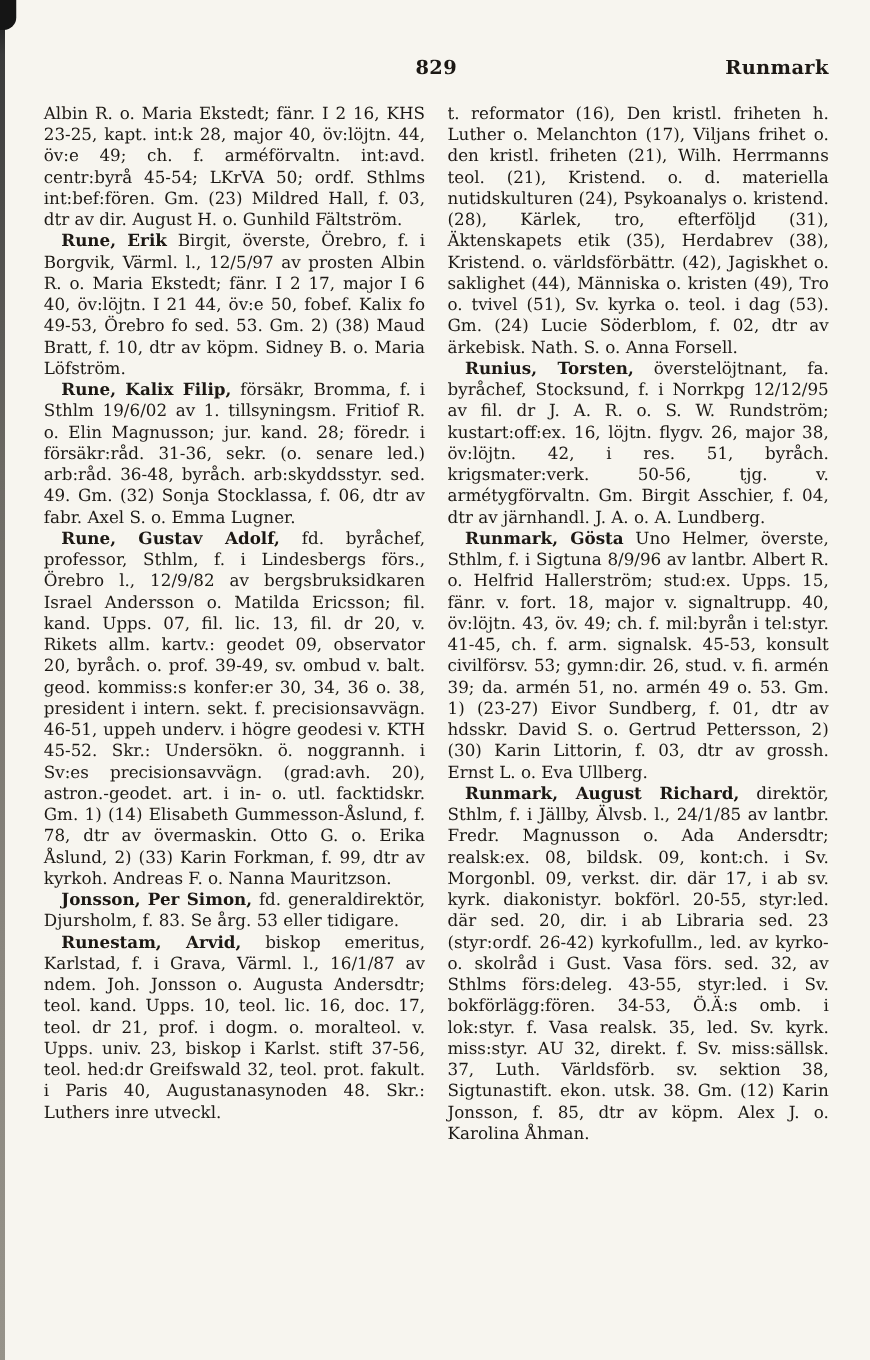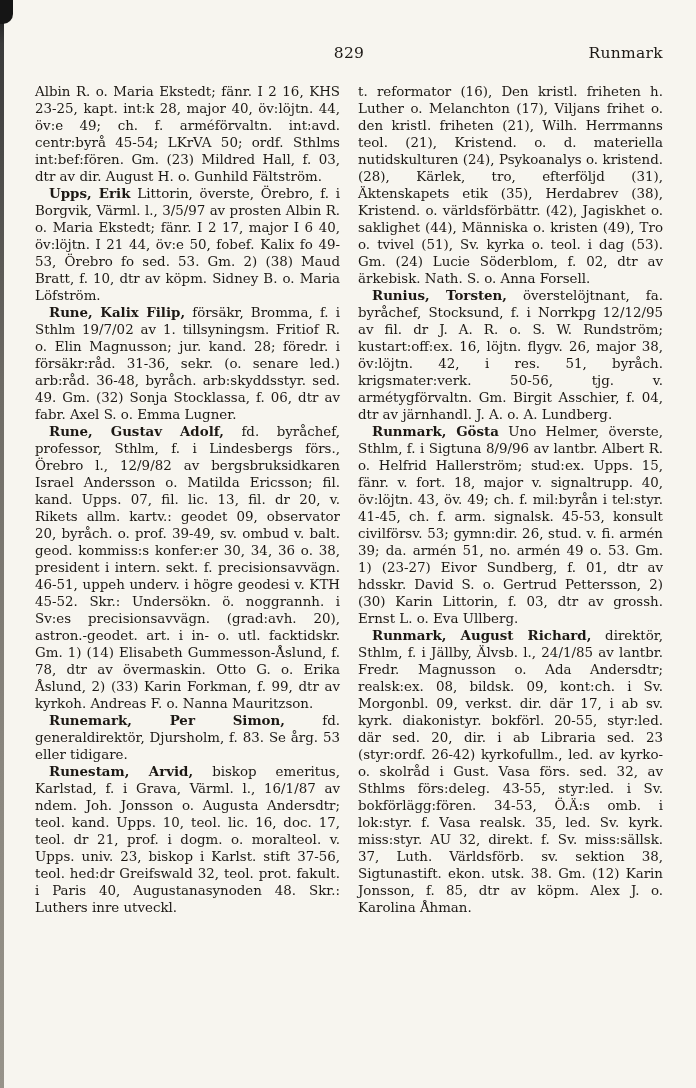--- a/index.html
+++ b/index.html
@@ -35,21 +35,21 @@
   .page-content {
     position: absolute;
     left: 35px;
     right: 33px;
     top: 44px;
   }
   .page-header {
     position: relative;
     height: 22px;
     font-size: 15.5px;
-    font-weight: normal;
+    font-weight: bold;
     letter-spacing: 0.3px;
   }
   .page-number {
     position: absolute;
     left: 0;
     right: 0;
     text-align: center;
   }
   .header-keyword {
     position: absolute;
@@ -85,24 +85,24 @@
 <div class="scan-corner"></div>
 
 <div class="page-content">
   <div class="page-header">
     <span class="page-number">829</span>
     <span class="header-keyword">Runmark</span>
   </div>
   <div class="columns">
     <div class="column">
         <p class="entry noindent"><span>Albin R. o. Maria Ekstedt; fänr. I 2 16, KHS 23-25, kapt. int:k 28, major 40, öv:löjtn. 44, öv:e 49; ch. f. arméförvaltn. int:avd. centr:byrå 45-54; LKrVA 50; ordf. Sthlms int:bef:fören. Gm. (23) Mildred Hall, f. 03, dtr av dir. August H. o. Gunhild Fältström.</span></p>
-        <p class="entry"><span class="b">Upps, Erik</span><span> Littorin, </span><span class="i">överste,</span><span> Örebro, f. i Borgvik, Värml. l., 3/5/97 av prosten Albin R. o. Maria Ekstedt; fänr. I 2 17, major I 6 40, öv:löjtn. I 21 44, öv:e 50, fobef. Kalix fo 49-53, Örebro fo sed. 53. Gm. 2) (38) Maud Bratt, f. 10, dtr av köpm. Sidney B. o. Maria Löfström.</span></p>
-        <p class="entry"><span class="b">Rune, Kalix Filip,</span><span> </span><span class="i">försäkr,</span><span> Bromma, f. i Sthlm 19/7/02 av 1. tillsyningsm. Fritiof R. o. Elin Magnusson; jur. kand. 28; föredr. i försäkr:råd. 31-36, sekr. (o. senare led.) arb:råd. 36-48, byråch. arb:skyddsstyr. sed. 49. Gm. (32) Sonja Stocklassa, f. 06, dtr av fabr. Axel S. o. Emma Lugner.</span></p>
+        <p class="entry"><span class="b">Rune, Erik</span><span> Birgit, </span><span class="i">överste,</span><span> Örebro, f. i Borgvik, Värml. l., 12/5/97 av prosten Albin R. o. Maria Ekstedt; fänr. I 2 17, major I 6 40, öv:löjtn. I 21 44, öv:e 50, fobef. Kalix fo 49-53, Örebro fo sed. 53. Gm. 2) (38) Maud Bratt, f. 10, dtr av köpm. Sidney B. o. Maria Löfström.</span></p>
+        <p class="entry"><span class="b">Rune, Kalix Filip,</span><span> </span><span class="i">försäkr,</span><span> Bromma, f. i Sthlm 19/6/02 av 1. tillsyningsm. Fritiof R. o. Elin Magnusson; jur. kand. 28; föredr. i försäkr:råd. 31-36, sekr. (o. senare led.) arb:råd. 36-48, byråch. arb:skyddsstyr. sed. 49. Gm. (32) Sonja Stocklassa, f. 06, dtr av fabr. Axel S. o. Emma Lugner.</span></p>
         <p class="entry"><span class="b">Rune, Gustav Adolf,</span><span> </span><span class="i">fd. byråchef, professor,</span><span> Sthlm, f. i Lindesbergs förs., Örebro l., 12/9/82 av bergsbruksidkaren Israel Andersson o. Matilda Ericsson; fil. kand. Upps. 07, fil. lic. 13, fil. dr 20, v. Rikets allm. kartv.: geodet 09, observator 20, byråch. o. prof. 39-49, sv. ombud v. balt. geod. kommiss:s konfer:er 30, 34, 36 o. 38, president i intern. sekt. f. precisionsavvägn. 46-51, uppeh underv. i högre geodesi v. KTH 45-52. Skr.: Undersökn. ö. noggrannh. i Sv:es precisionsavvägn. (grad:avh. 20), astron.-geodet. art. i in- o. utl. facktidskr. Gm. 1) (14) Elisabeth Gummesson-Åslund, f. 78, dtr av övermaskin. Otto G. o. Erika Åslund, 2) (33) Karin Forkman, f. 99, dtr av kyrkoh. Andreas F. o. Nanna Mauritzson.</span></p>
-        <p class="entry"><span class="b">Runemark, Per Simon,</span><span> </span><span class="i">fd. generaldirektör,</span><span> Djursholm, f. 83. Se årg. 53 eller tidigare.</span></p>
+        <p class="entry"><span class="b">Jonsson, Per Simon,</span><span> </span><span class="i">fd. generaldirektör,</span><span> Djursholm, f. 83. Se årg. 53 eller tidigare.</span></p>
         <p class="entry"><span class="b">Runestam, Arvid,</span><span> </span><span class="i">biskop emeritus,</span><span> Karlstad, f. i Grava, Värml. l., 16/1/87 av ndem. Joh. Jonsson o. Augusta Andersdtr; teol. kand. Upps. 10, teol. lic. 16, doc. 17, teol. dr 21, prof. i dogm. o. moralteol. v. Upps. univ. 23, biskop i Karlst. stift 37-56, teol. hed:dr Greifswald 32, teol. prot. fakult. i Paris 40, Augustanasynoden 48. Skr.: Luthers inre utveckl.</span></p>
       </div>
     <div class="column">
         <p class="entry noindent"><span>t. reformator (16), Den kristl. friheten h. Luther o. Melanchton (17), Viljans frihet o. den kristl. friheten (21), Wilh. Herrmanns teol. (21), Kristend. o. d. materiella nutidskulturen (24), Psykoanalys o. kristend. (28), Kärlek, tro, efterföljd (31), Äktenskapets etik (35), Herdabrev (38), Kristend. o. världsförbättr. (42), Jagiskhet o. saklighet (44), Människa o. kristen (49), Tro o. tvivel (51), Sv. kyrka o. teol. i dag (53). Gm. (24) Lucie Söderblom, f. 02, dtr av ärkebisk. Nath. S. o. Anna Forsell.</span></p>
         <p class="entry"><span class="b">Runius, Torsten,</span><span> </span><span class="i">överstelöjtnant, fa. byråchef,</span><span> Stocksund, f. i Norrkpg 12/12/95 av fil. dr J. A. R. o. S. W. Rundström; kustart:off:ex. 16, löjtn. flygv. 26, major 38, öv:löjtn. 42, i res. 51, byråch. krigsmater:verk. 50-56, tjg. v. armétygförvaltn. Gm. Birgit Asschier, f. 04, dtr av järnhandl. J. A. o. A. Lundberg.</span></p>
         <p class="entry"><span class="b">Runmark, Gösta</span><span> Uno Helmer, </span><span class="i">överste,</span><span> Sthlm, f. i Sigtuna 8/9/96 av lantbr. Albert R. o. Helfrid Hallerström; stud:ex. Upps. 15, fänr. v. fort. 18, major v. signaltrupp. 40, öv:löjtn. 43, öv. 49; ch. f. mil:byrån i tel:styr. 41-45, ch. f. arm. signalsk. 45-53, konsult civilförsv. 53; gymn:dir. 26, stud. v. fi. armén 39; da. armén 51, no. armén 49 o. 53. Gm. 1) (23-27) Eivor Sundberg, f. 01, dtr av hdsskr. David S. o. Gertrud Pettersson, 2) (30) Karin Littorin, f. 03, dtr av grossh. Ernst L. o. Eva Ullberg.</span></p>
         <p class="entry"><span class="b">Runmark, August Richard,</span><span> </span><span class="i">direktör,</span><span> Sthlm, f. i Jällby, Älvsb. l., 24/1/85 av lantbr. Fredr. Magnusson o. Ada Andersdtr; realsk:ex. 08, bildsk. 09, kont:ch. i Sv. Morgonbl. 09, verkst. dir. där 17, i ab sv. kyrk. diakonistyr. bokförl. 20-55, styr:led. där sed. 20, dir. i ab Libraria sed. 23 (styr:ordf. 26-42) kyrkofullm., led. av kyrko- o. skolråd i Gust. Vasa förs. sed. 32, av Sthlms förs:deleg. 43-55, styr:led. i Sv. bokförlägg:fören. 34-53, Ö.Ä:s omb. i lok:styr. f. Vasa realsk. 35, led. Sv. kyrk. miss:styr. AU 32, direkt. f. Sv. miss:sällsk. 37, Luth. Världsförb. sv. sektion 38, Sigtunastift. ekon. utsk. 38. Gm. (12) Karin Jonsson, f. 85, dtr av köpm. Alex J. o. Karolina Åhman.</span></p>
       </div>
   </div>
 </div>

